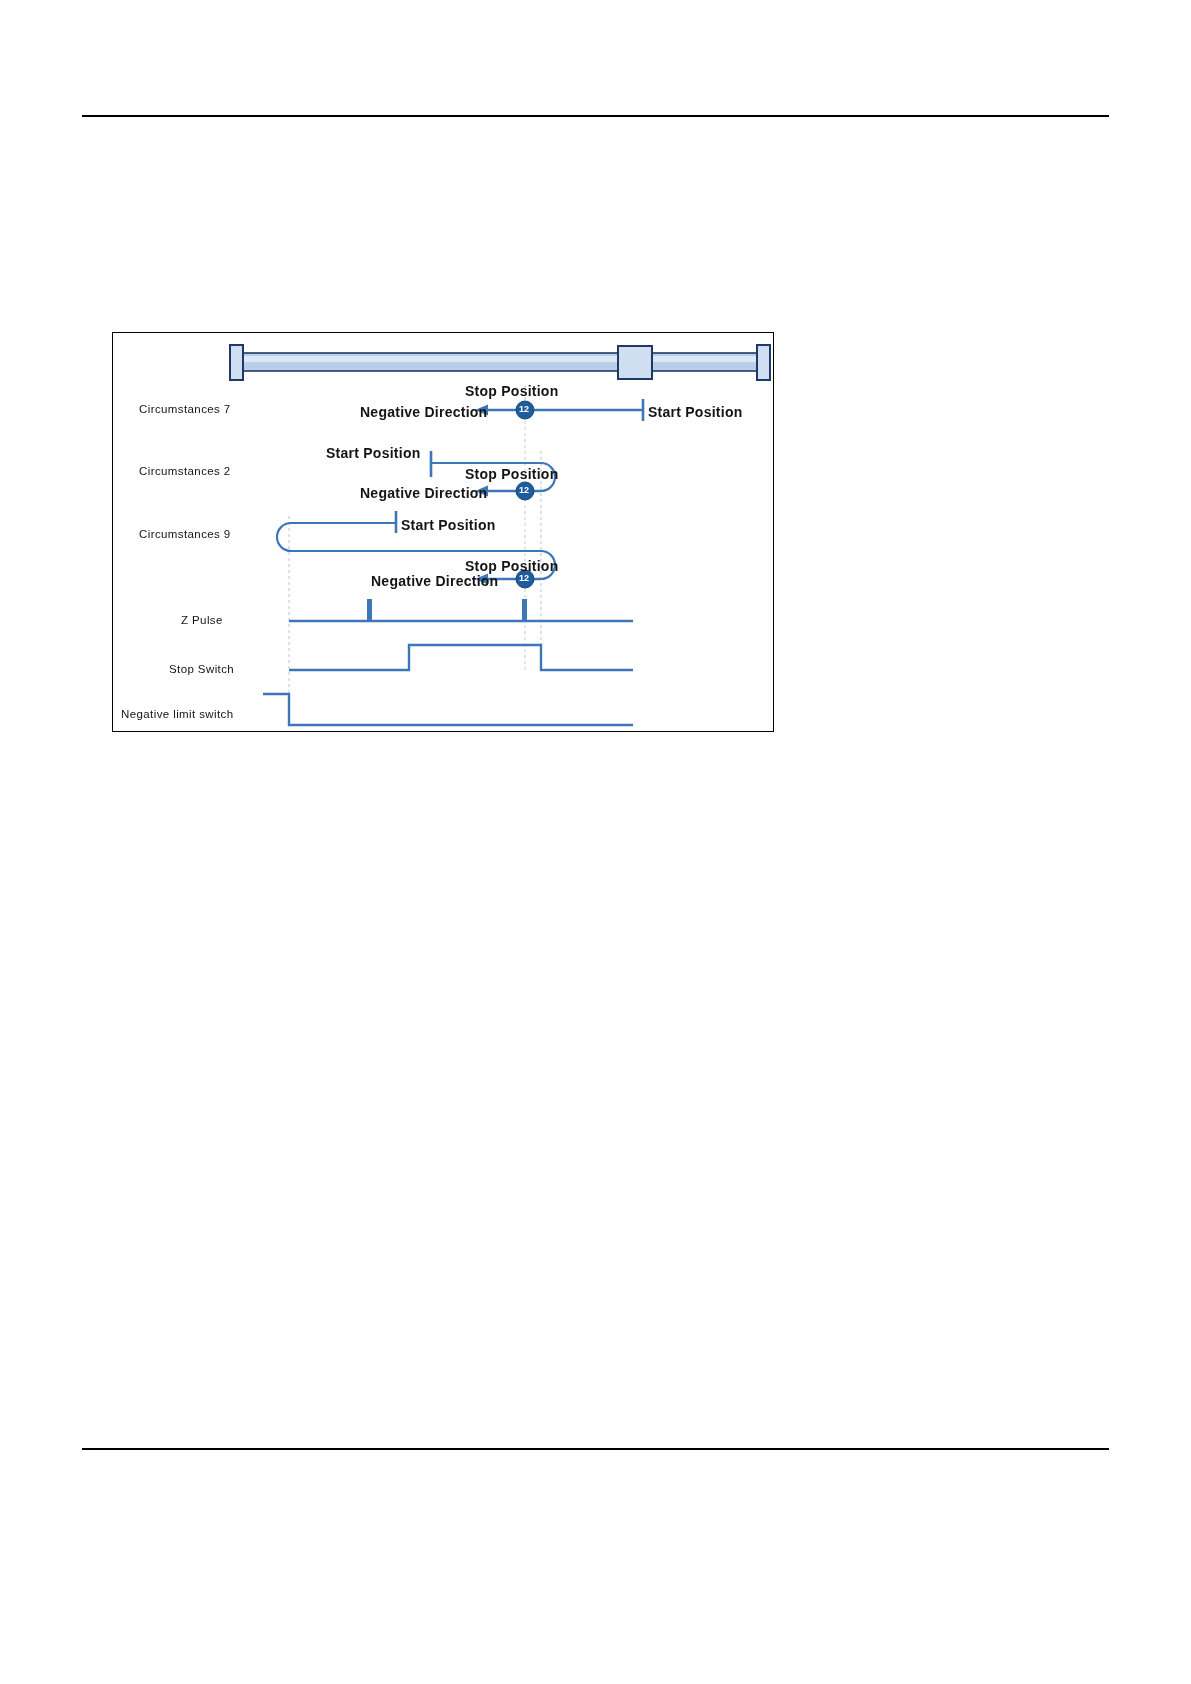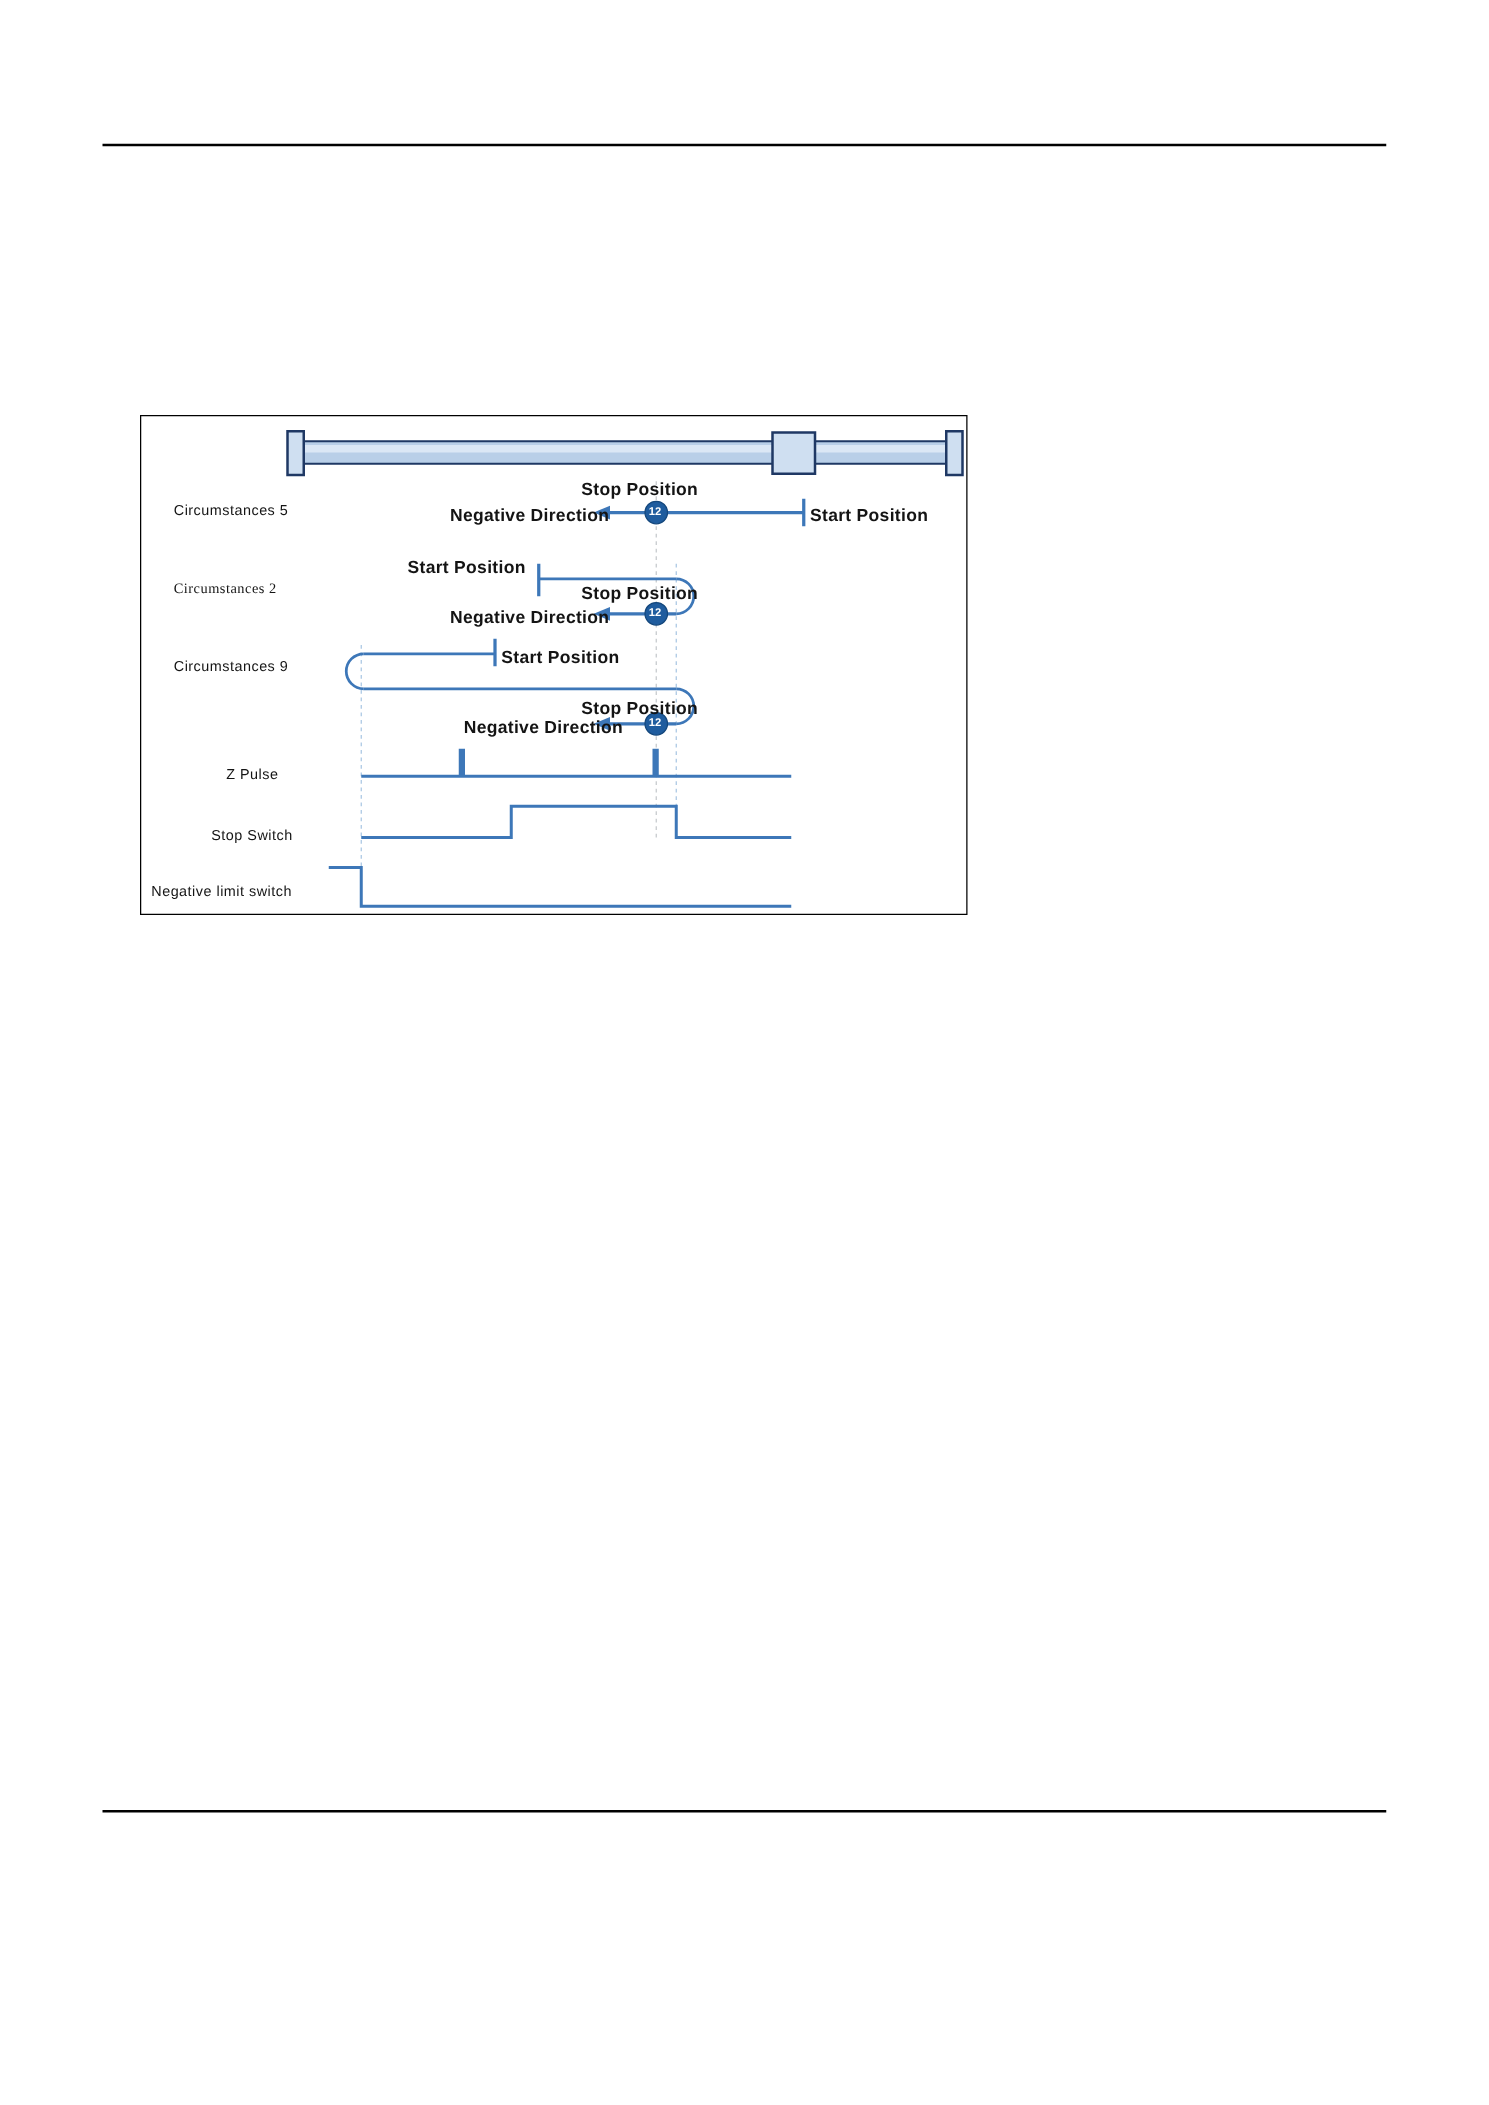--- a/index.html
+++ b/index.html
@@ -144,22 +144,22 @@
     <g>
       <polyline points="176,337 296,337 296,312 428,312 428,337 520,337" fill="none" stroke="#3d77b8" stroke-width="2.4"></polyline>
     </g>
 
     <g>
       <polyline points="150,361 176,361 176,392 520,392" fill="none" stroke="#3d77b8" stroke-width="2.4"></polyline>
     </g>
 
   </svg>
 
-  <div class="diag-label" style="left:26px; top:70px;">Circumstances 5</div>
-  <div class="diag-label" style="left:26px; top:132px;font-family:Liberation Serif, serif;">Circumstances 2</div>
+  <div class="diag-label" style="left:26px; top:70px;">Circumstances 7</div>
+  <div class="diag-label" style="left:26px; top:132px;">Circumstances 2</div>
   <div class="diag-label" style="left:26px; top:195px;">Circumstances 9</div>
   <div class="diag-label" style="left:68px; top:281px;">Z Pulse</div>
   <div class="diag-label" style="left:56px; top:330px;">Stop Switch</div>
   <div class="diag-label" style="left:8px; top:375px;text-align:right;">Negative limit switch</div>
 
   <div class="small-label" style="left:352px; top:50px;">Stop Position</div>
   <div class="small-label" style="left:247px; top:71px;">Negative Direction</div>
   <div class="small-label" style="left:535px; top:71px;">Start Position</div>
   <div class="small-label" style="left:406px; top:71px; color:#ffffff; font-size:9px; font-weight:bold; letter-spacing:0;">12</div>
 

